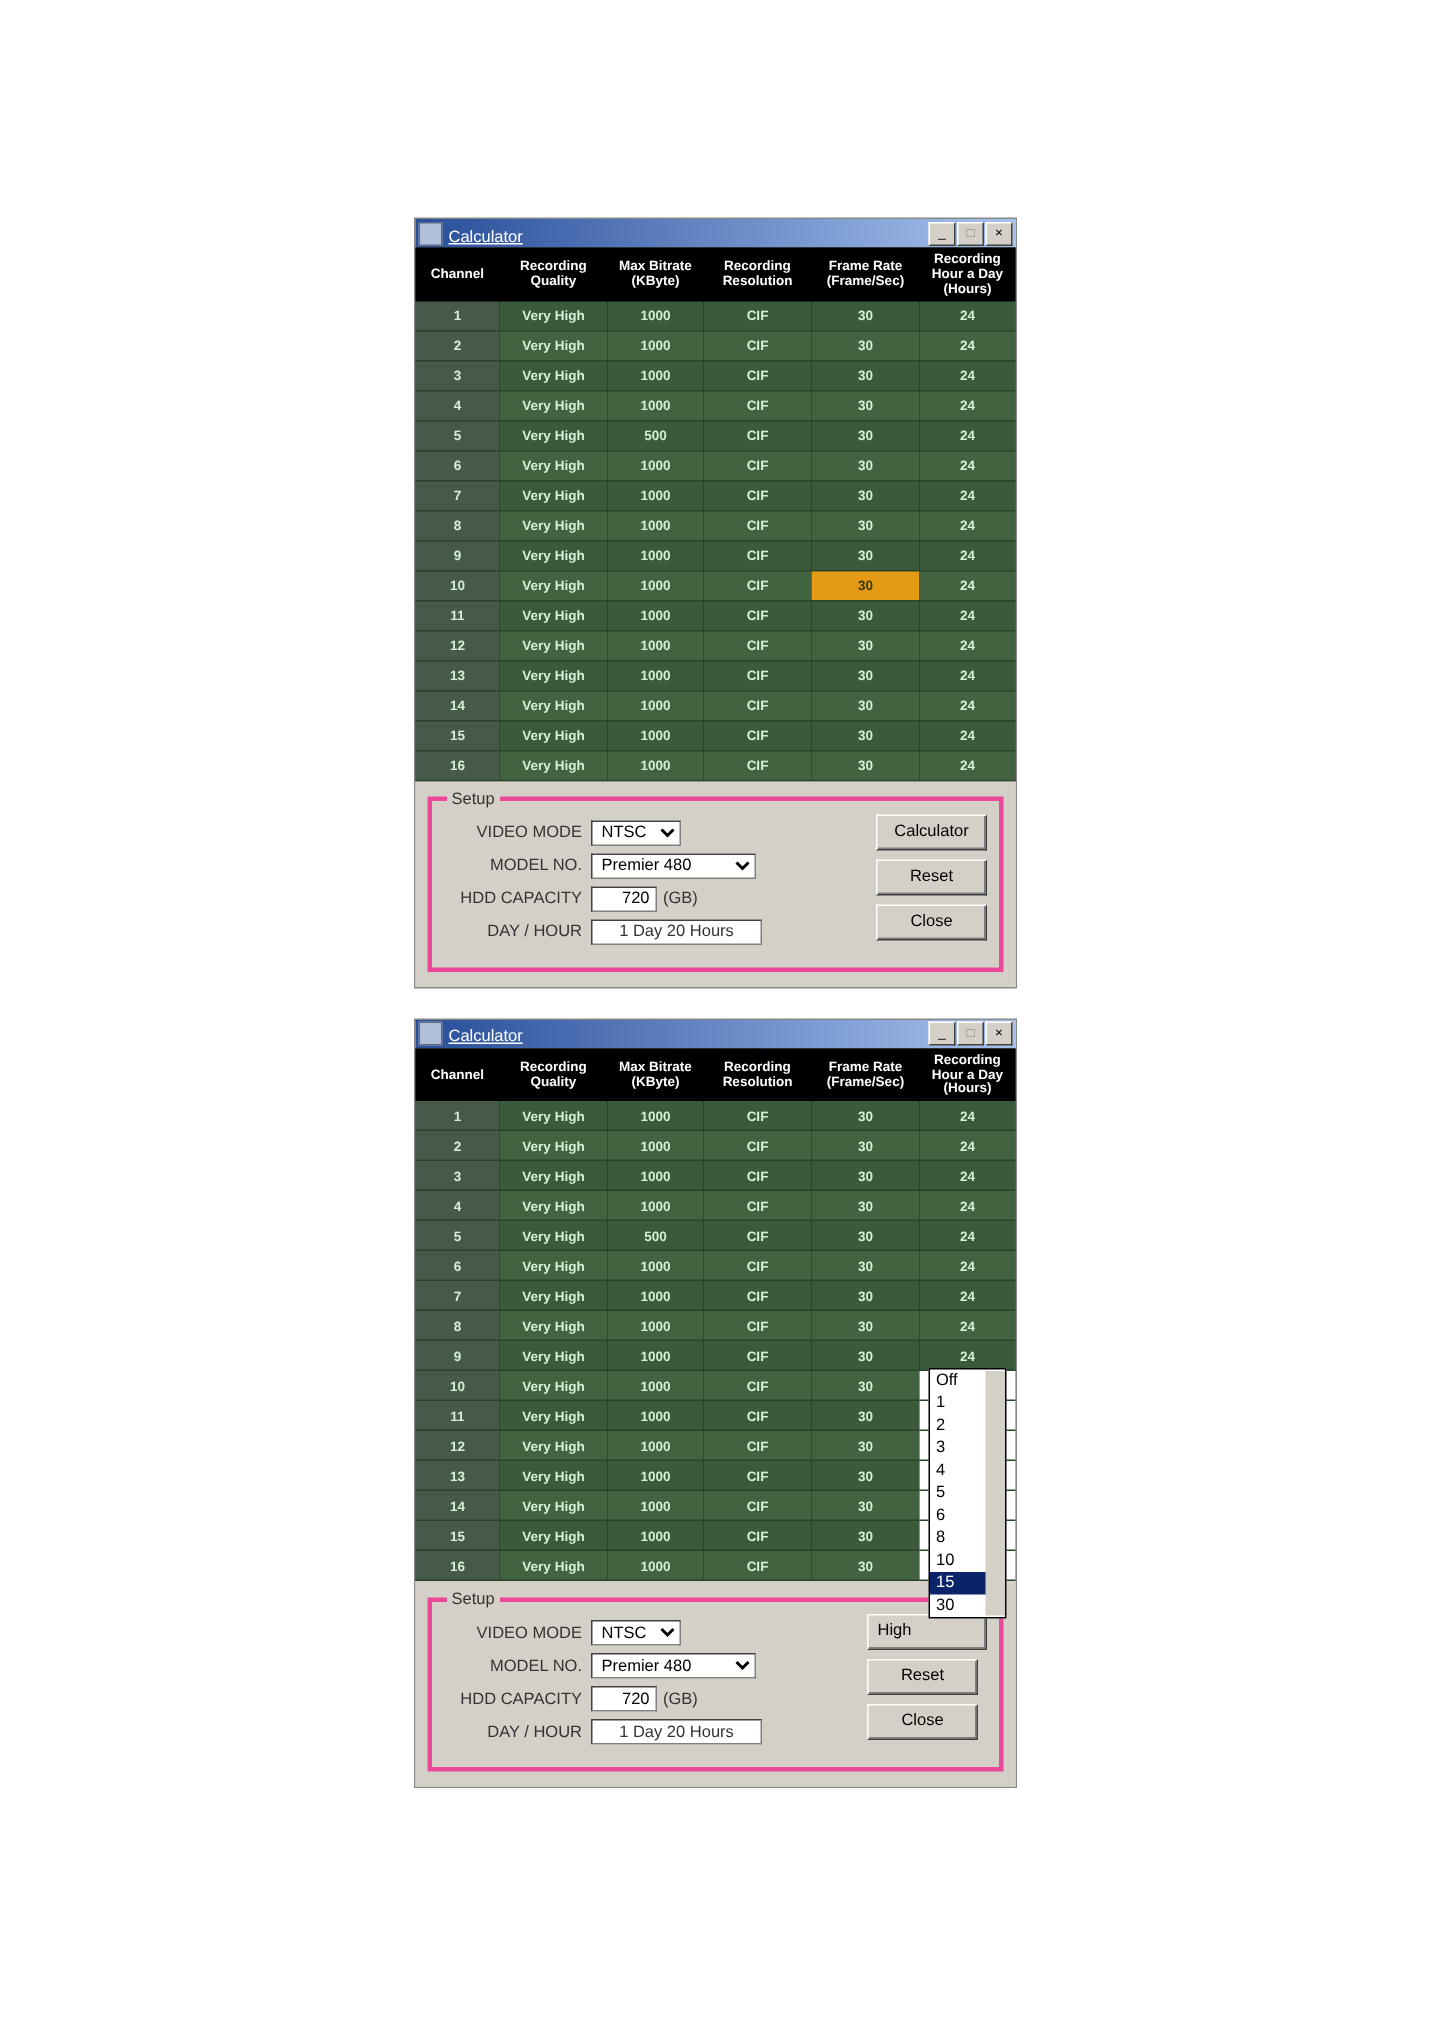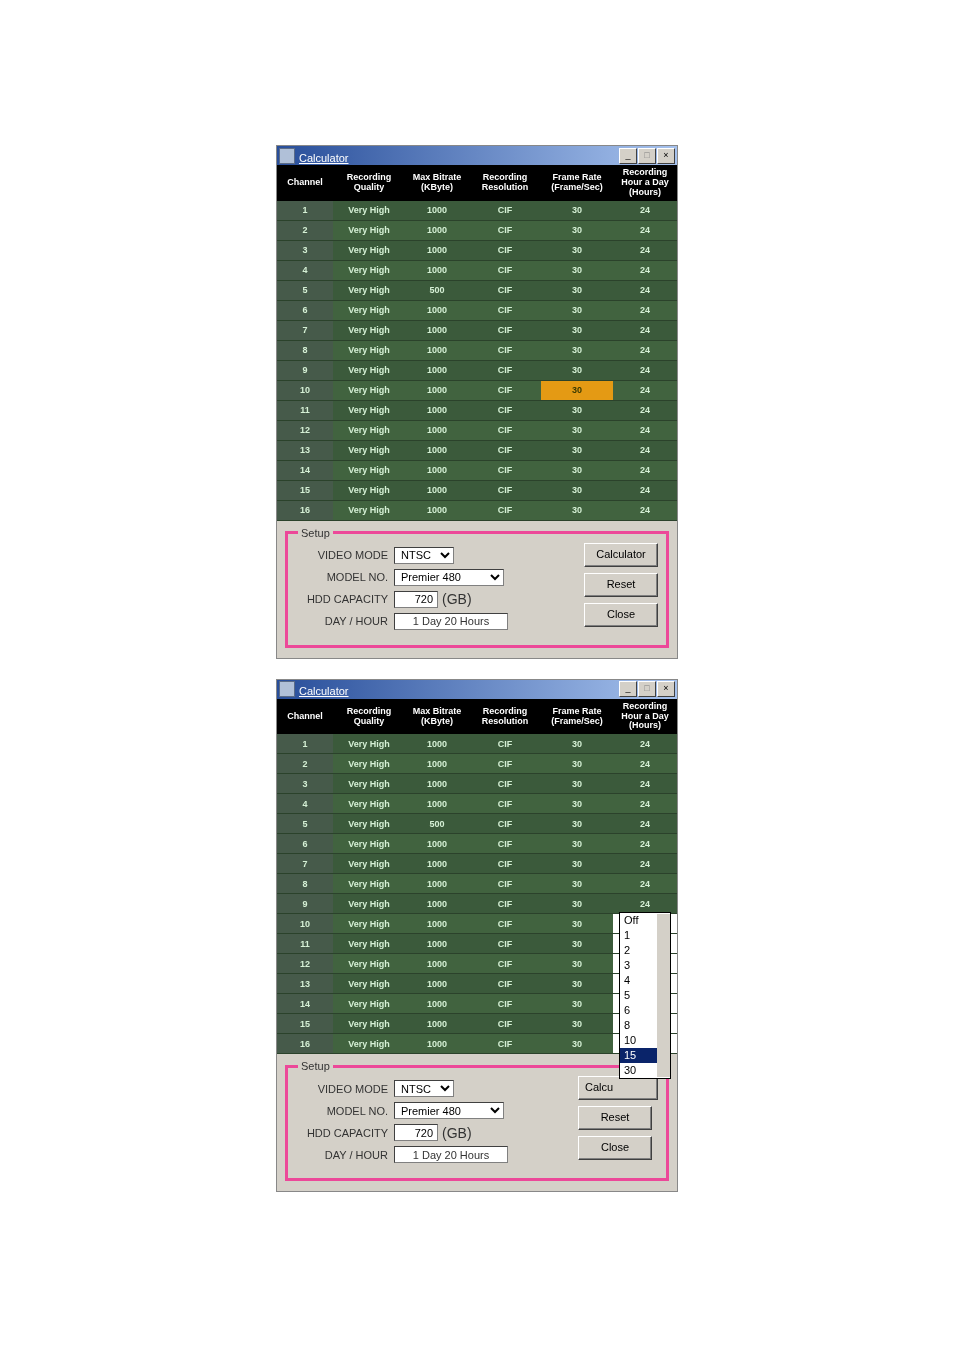--- a/index.html
+++ b/index.html
@@ -144,21 +144,21 @@
     border-left-color: #404040;
     background: #fff;
     height: 17px;
     box-sizing: border-box;
     padding: 0 2px;
   }
   .win-select.small { width: 60px; }
   .win-select.med   { width: 110px; }
   .win-input { width: 44px; text-align: right; padding-right: 4px; }
   .win-readonly { width: 114px; text-align: center; display: inline-flex; align-items: center; justify-content: center; background: #fff;}
-  .unit { font-size: 14px; margin-left: 4px; color: #333; }
+  .unit { font-size: 11px; margin-left: 4px; color: #333; }
 
   .btn-col {
     display: flex;
     flex-direction: column;
     gap: 6px;
     margin-left: auto;
     margin-top: -4px;
   }
   .win-button {
     width: 72px;
@@ -596,21 +596,21 @@
               <div class="setup-label">HDD CAPACITY</div>
               <input class="win-input" value="720" style="">
               <span class="unit">(GB)</span>
             </div>
             <div class="setup-row">
               <div class="setup-label">DAY / HOUR</div>
               <div class="win-readonly">1 Day 20 Hours</div>
             </div>
           </div>
           <div class="btn-col">
-            <div class="win-button" style="text-align:left;padding-left:6px;">Calcu</div>
+            <div class="win-button" style="text-align:left;padding-left:6px;">High</div>
             <div class="win-button">Reset</div>
             <div class="win-button">Close</div>
           </div>
         </div>
       </fieldset>
     </div>
 
     <div class="dropdown-popup" id="dd-popup" style="top: 232px; right: 6px; width: 50px;">
       <div class="dropdown-scroll"></div>
     <div class="opt">Off</div>

